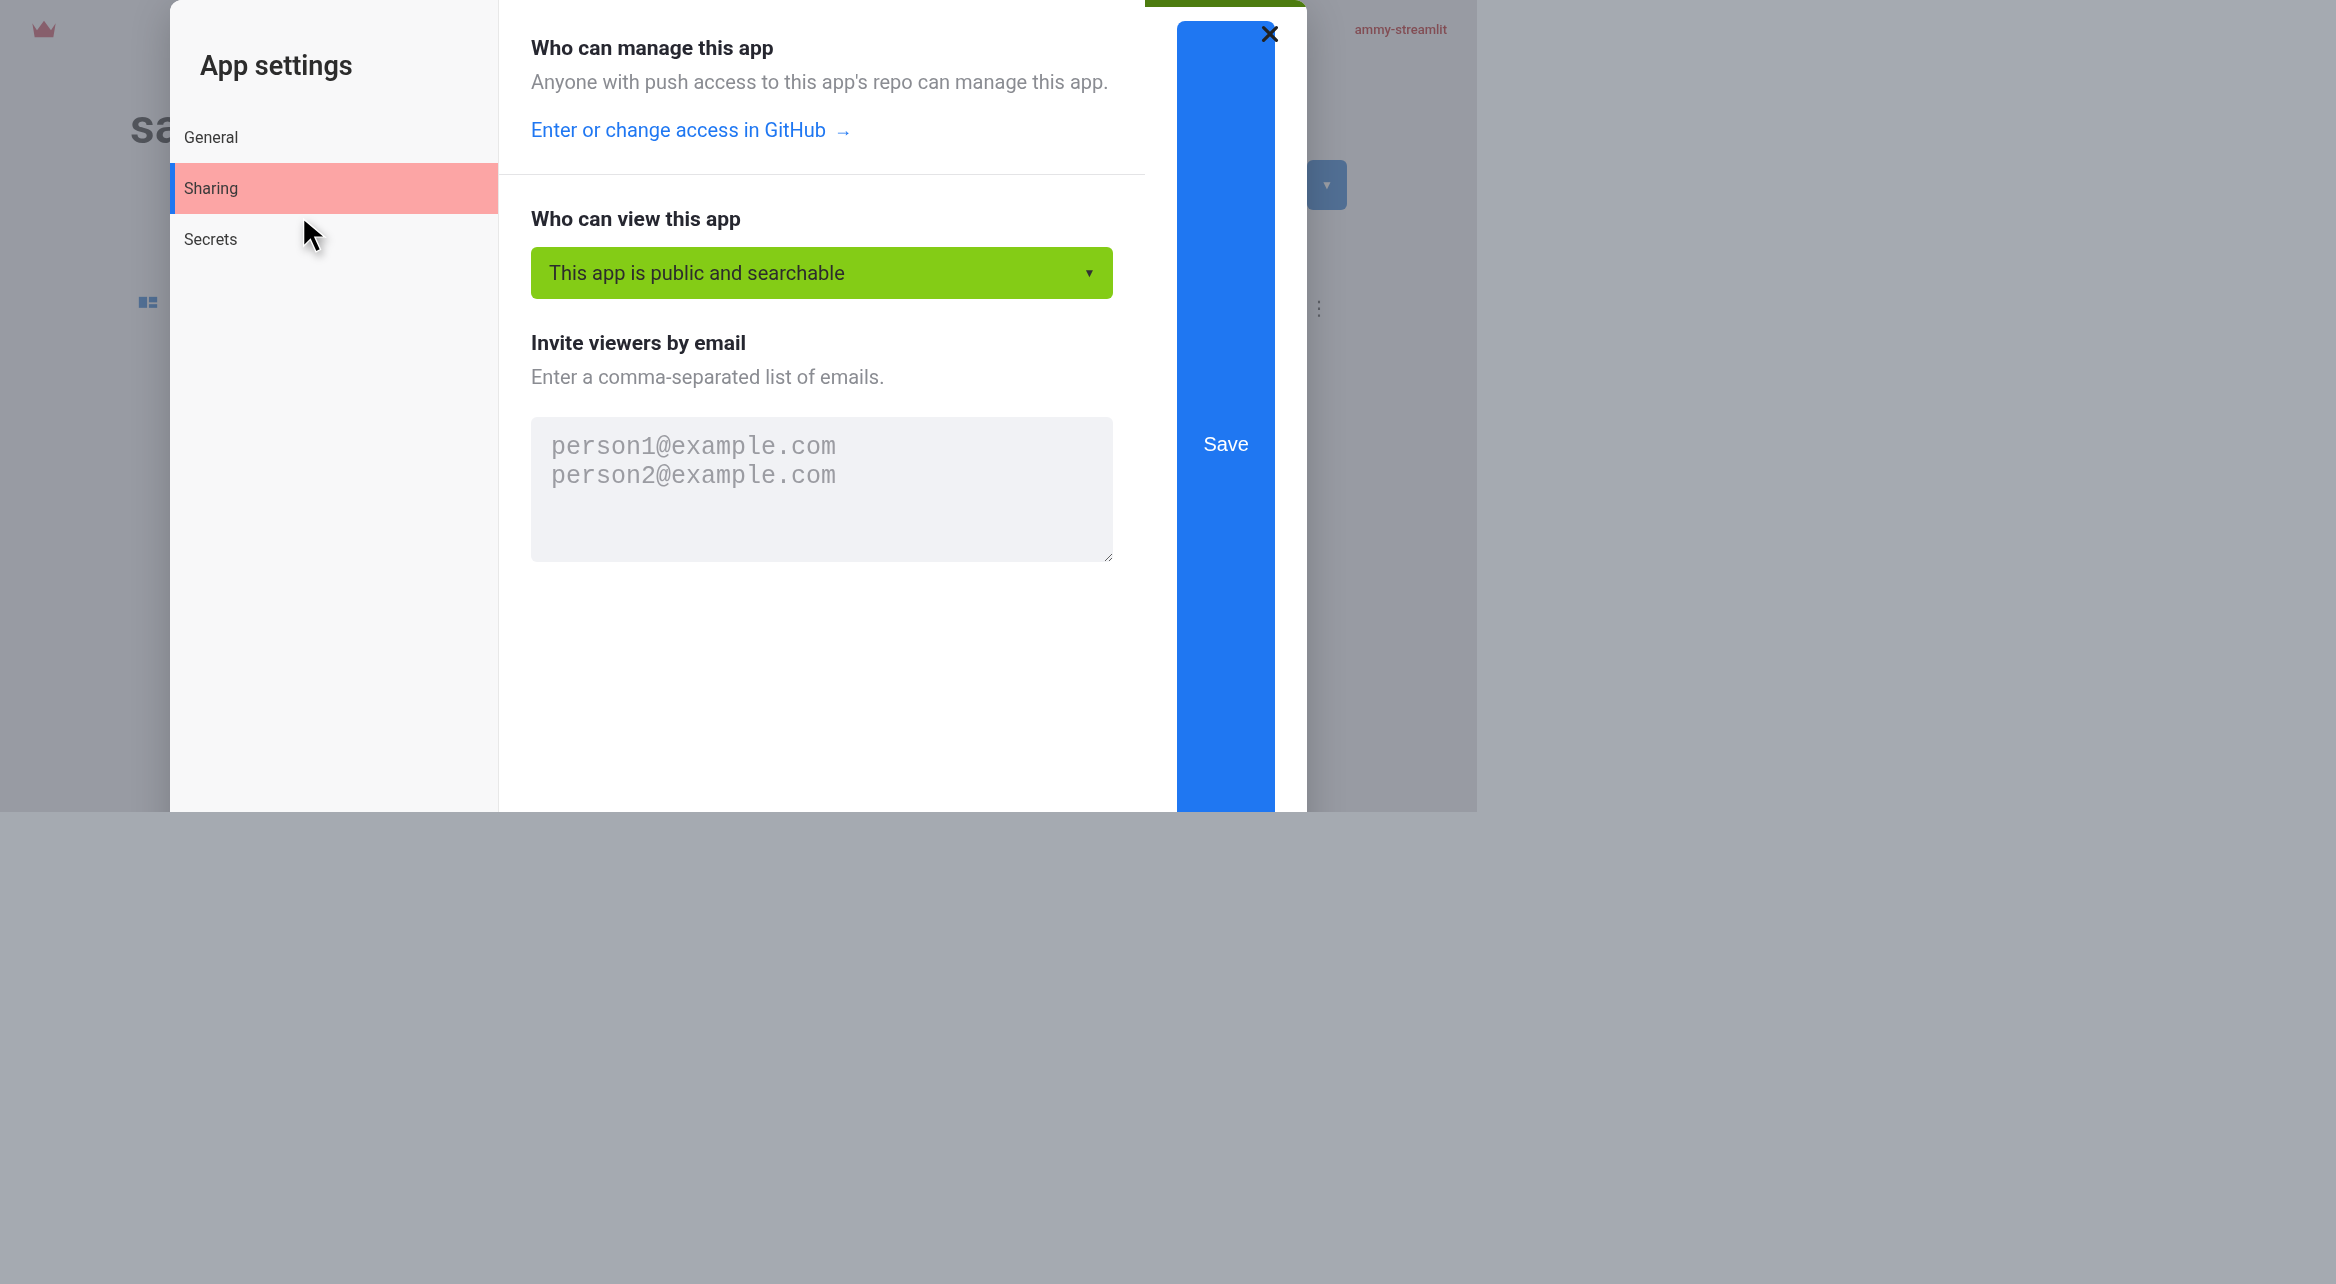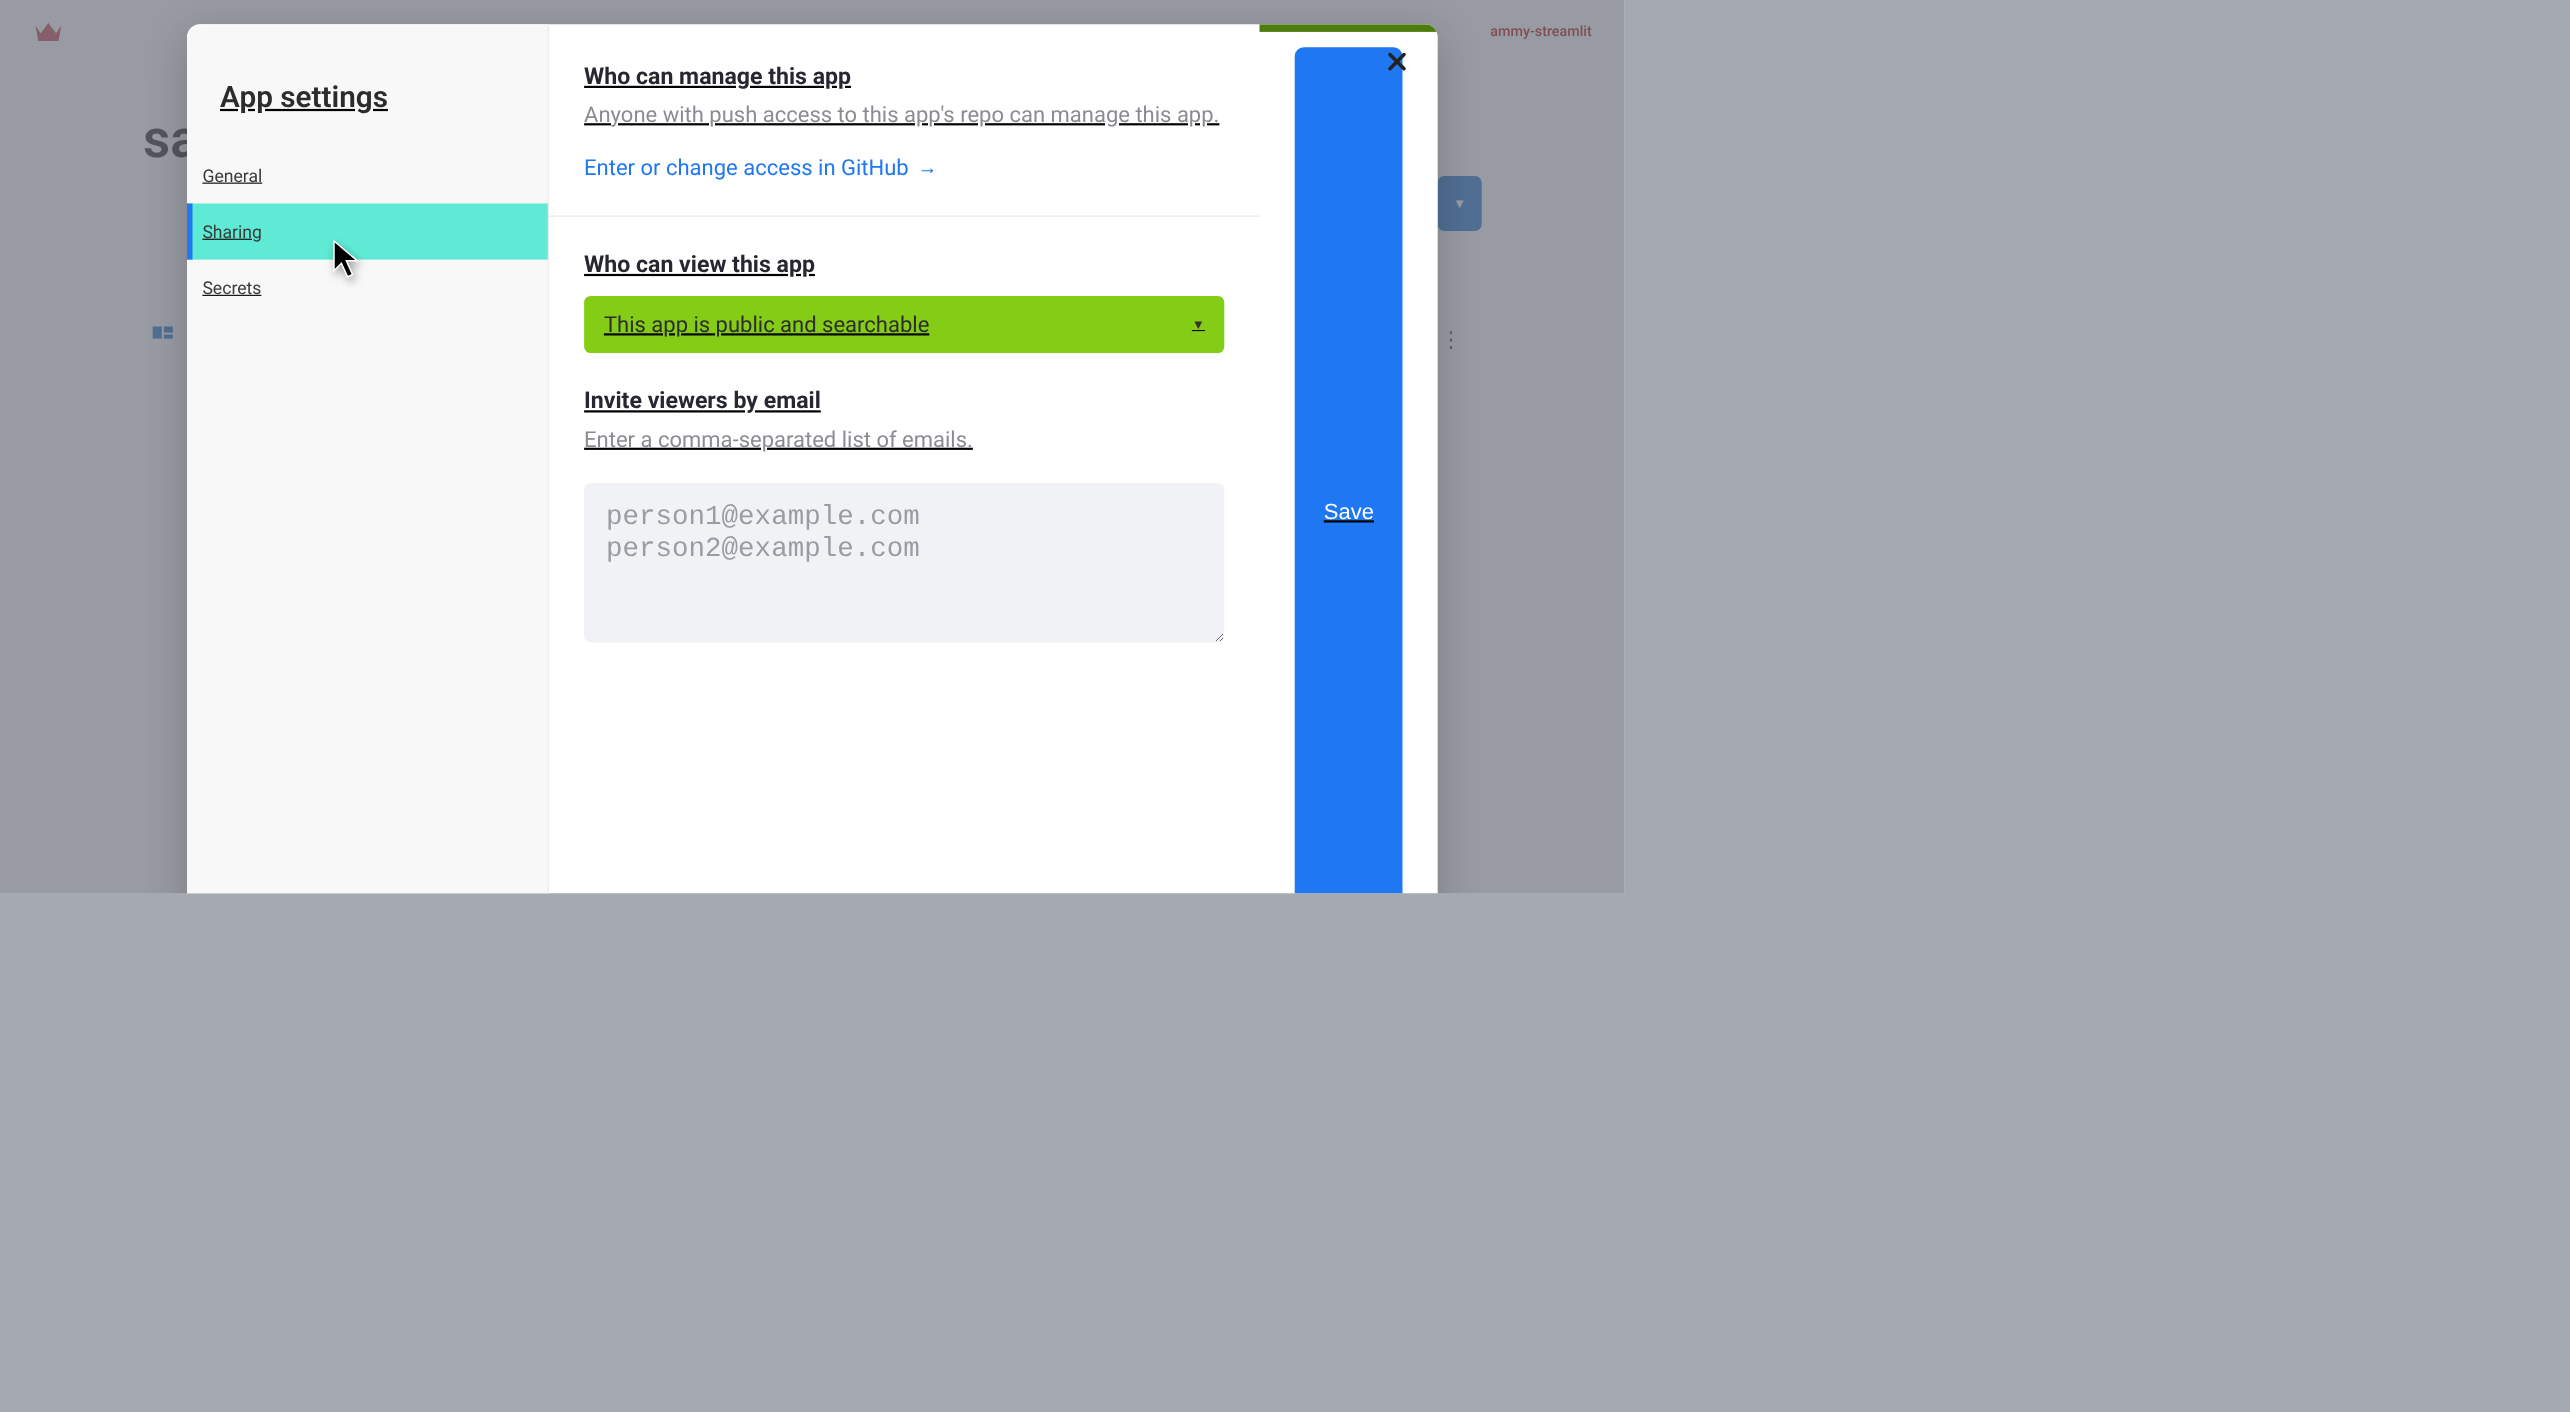--- a/index.html
+++ b/index.html
@@ -88,23 +88,21 @@
       align-items: flex-start;
       justify-content: center;
     }
     .modal {
       width: 1137px;
       height: 882px;
       background: white;
       border-radius: 12px;
       display: flex;
       overflow: hidden;
-      margin-top: 22px;
       box-shadow: 0 10px 40px rgba(0,0,0,0.2);
-      text-decoration: underline;
     }
     .modal-sidebar {
       width: 329px;
       background: #f8f8f9;
       border-right: 1px solid #e8e8e8;
       padding-top: 36px;
     }
     .modal-title {
       font-size: 27px;
       font-weight: 600;
@@ -116,21 +114,21 @@
       flex-direction: column;
     }
     .sidebar-item {
       padding: 16px 14px;
       font-size: 16px;
       color: #3a3a3a;
       cursor: pointer;
       position: relative;
     }
     .sidebar-item.active {
-      background: #5eead4;
+      background: #fca5a5;
     }
     .sidebar-item.active::before {
       content: "";
       position: absolute;
       left: 0;
       top: 0;
       bottom: 0;
       width: 5px;
       background: #1f77f2;
     }

